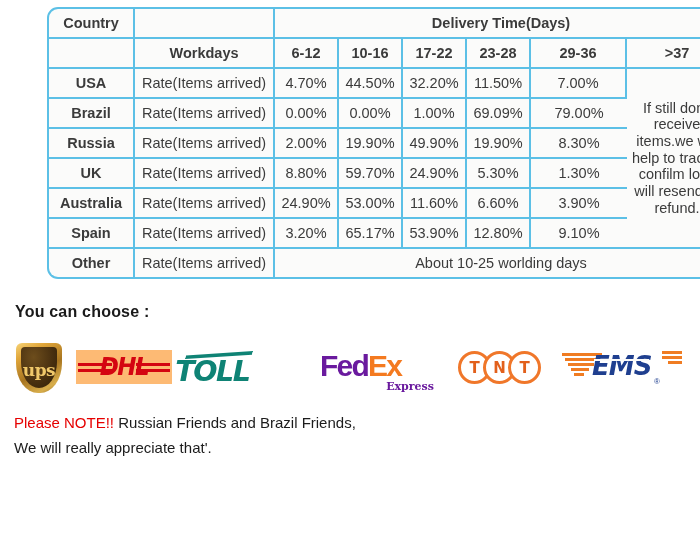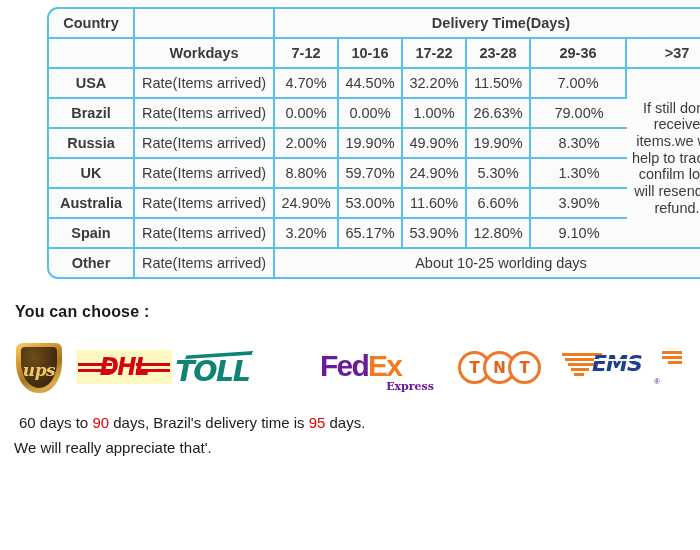--- a/index.html
+++ b/index.html
@@ -117,31 +117,30 @@
     left: 5px; top: 4px; right: 5px; bottom: 5px;
     background: radial-gradient(ellipse at 35% 25%, #6d4d1c 0%, #4a3110 55%, #2d1d07 100%);
     border-radius: 4px 4px 18px 18px / 4px 4px 26px 26px;
   }
   .ups-text {
     position: absolute;
     left: 0; right: 0; top: 17px;
     text-align: center;
     font-family: "DejaVu Serif", serif;
     font-weight: bold;
-    font-style: italic;
     font-size: 17px;
     color: #f0c86a;
     letter-spacing: -.5px;
   }
 
   
   .dhl {
     left: 76px; top: 7px;
     width: 96px; height: 34px;
-    background: #fef9c3;
+    background: #fdba74;
     display: flex; align-items: center; justify-content: center;
     overflow: hidden;
   }
   .dhl-text {
     font-family: "DejaVu Sans", sans-serif;
     font-weight: bold;
     font-style: italic;
     font-size: 23px;
     color: #d40511;
     letter-spacing: -1.5px;
@@ -246,21 +245,21 @@
     height: 3.2px;
     background: #f07c22;
     left: 0;
   }
   .ems-text {
     position: absolute;
     left: 30px; top: 1px;
     font-family: "DejaVu Sans", sans-serif;
     font-weight: bold;
     font-style: italic;
-    font-size: 22px;
+    font-size: 26px;
     color: #1f3f8f;
     letter-spacing: -1px;
   }
   .ems-text::after {
     content: "";
     position: absolute;
     left: 2px; right: 2px; top: 8px;
     height: 2px;
     background: #fbfbfa;
   }
@@ -316,21 +315,21 @@
 
       <tr>
         <td class="hdr">Country</td>
         <td></td>
         <td class="big-hdr" colspan="6">Delivery Time(Days)</td>
       </tr>
 
       <tr>
         <td></td>
         <td class="hdr">Workdays</td>
-        <td class="hdr">7-12</td>
+        <td class="hdr">6-12</td>
         <td class="hdr">10-16</td>
         <td class="hdr">17-22</td>
         <td class="hdr">23-28</td>
         <td class="hdr">29-36</td>
         <td class="hdr">&gt;37</td>
       </tr>
 
       <tr>
         <td class="country">USA</td>
         <td class="rate-cell">Rate(Items arrived)</td>
@@ -341,21 +340,21 @@
         <td class="pct">7.00%</td>
         <td class="notes" rowspan="6">If still don't receive items.we will help to track,if confilm lost, will resend or refund.</td>
       </tr>
 
       <tr>
         <td class="country">Brazil</td>
         <td class="rate-cell">Rate(Items arrived)</td>
         <td class="pct">0.00%</td>
         <td class="pct">0.00%</td>
         <td class="pct">1.00%</td>
-        <td class="pct">26.63%</td>
+        <td class="pct">69.09%</td>
         <td class="pct">79.00%</td>
       </tr>
 
       <tr>
         <td class="country">Russia</td>
         <td class="rate-cell">Rate(Items arrived)</td>
         <td class="pct">2.00%</td>
         <td class="pct">19.90%</td>
         <td class="pct">49.90%</td>
         <td class="pct">19.90%</td>
@@ -448,15 +447,15 @@
     <span class="ems-tr">
       <i style="top:0;width:20px"></i>
       <i style="top:5px;width:20px"></i>
       <i style="top:10px;width:14px"></i>
     </span>
     <span class="ems-reg">®</span>
   </div>
 </div>
 
 <div class="notice">
-  <p class="indent"><span> 60 days to </span><span class="red">90</span><span> days, Brazil's delivery time is </span><span class="red">95</span><span> days.</span></p>
+  <p><span class="red">Please NOTE!!</span><span> Russian Friends and Brazil Friends,</span></p>
   <p>We will really appreciate that'.</p>
 </div>
 
 </body></html>

